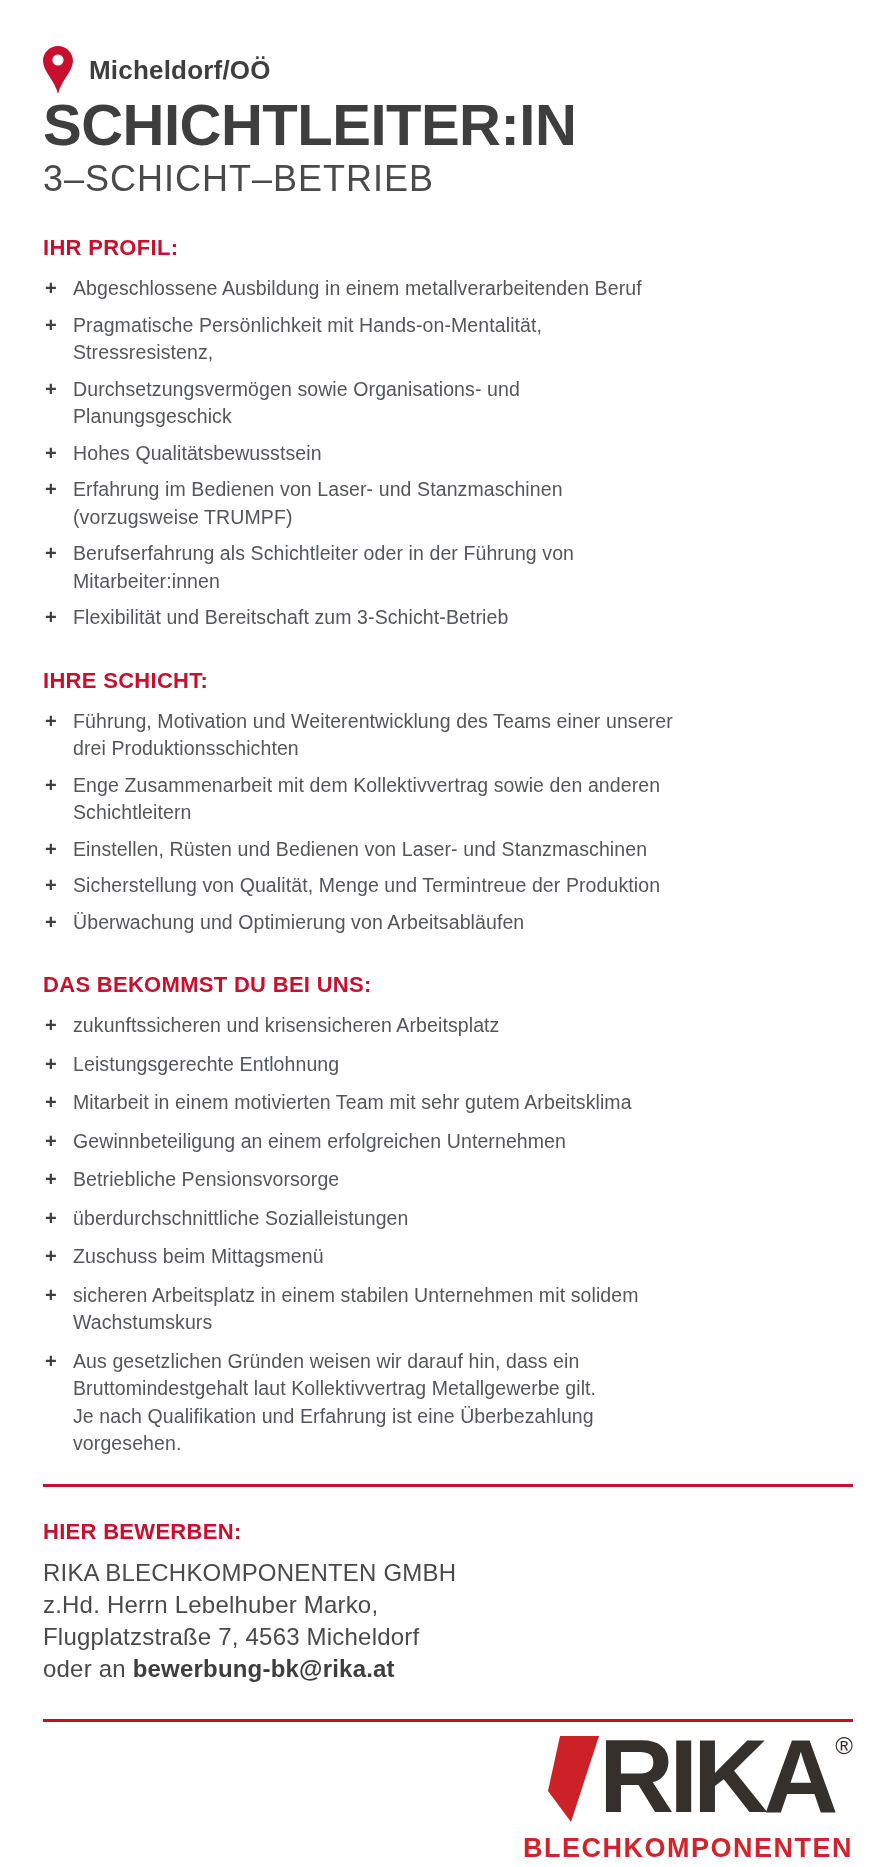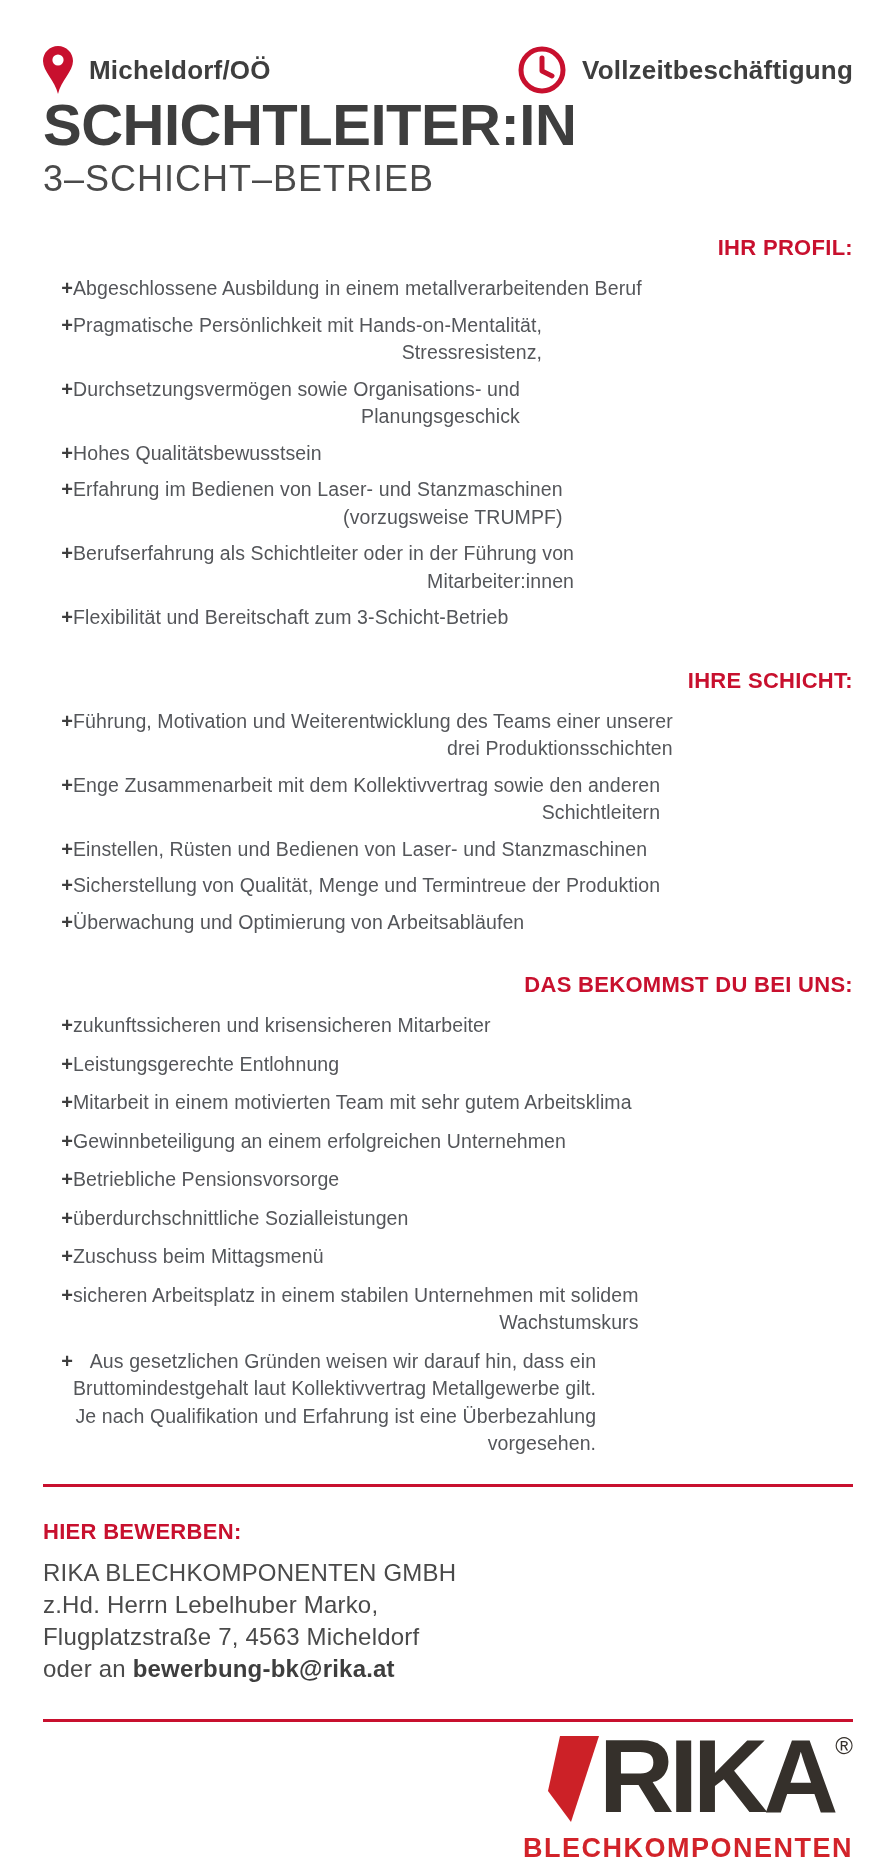--- a/index.html
+++ b/index.html
@@ -55,21 +55,21 @@
     line-height:1.0;
   }
 
   
   .section-heading{
     font-size:22px;
     font-weight:800;
     color:var(--accent-red);
     letter-spacing:0.3px;
   }
-  .sec{margin-top:36px;text-align:right;}
+  .sec{margin-top:36px;}
   .sec-profil{margin-top:38px;}
   .bullets{margin-top:14px;}
   .bullet{
     display:flex;
     align-items:flex-start;
     margin-bottom:9px;
   }
   .bullets-benefits .bullet{margin-bottom:11px;}
   .plus{
     flex:0 0 30px;
@@ -152,27 +152,20 @@
 <div class="page">
 
   <div class="meta-row">
     <div class="meta-item">
       <svg class="pin-svg" viewBox="0 0 30 48" aria-hidden="true">
         <path d="M15 0C6.7 0 0 6.7 0 15c0 10.4 12.2 20.0 15 33 2.8-13 15-22.6 15-33C30 6.7 23.3 0 15 0z" fill="#C8102E"></path>
         <circle cx="15" cy="14" r="5.6" fill="#ffffff"></circle>
       </svg>
       <span class="meta-label">Micheldorf/OÖ</span>
     </div>
-    <div class="meta-item">
-      <svg class="clock-svg" viewBox="0 0 48 48" aria-hidden="true">
-        <circle cx="24" cy="24" r="21" fill="none" stroke="#C8102E" stroke-width="5"></circle>
-        <path d="M24 12 L24 25 L34 30" fill="none" stroke="#C8102E" stroke-width="5" stroke-linecap="round" stroke-linejoin="round"></path>
-      </svg>
-      <span class="meta-label">Vollzeitbeschäftigung</span>
-    </div>
   </div>
 
   <h1 class="title">SCHICHTLEITER:IN</h1>
   <h2 class="subtitle">3–SCHICHT–BETRIEB</h2>
 
   <div class="sec sec-profil">
     <div class="section-heading">IHR PROFIL:</div>
     <div class="bullets">
 
         <div class="bullet">
@@ -248,21 +241,21 @@
         </div>
       </div>
   </div>
 
   <div class="sec">
     <div class="section-heading">DAS BEKOMMST DU BEI UNS:</div>
     <div class="bullets bullets-benefits">
 
         <div class="bullet">
           <span class="plus">+</span>
-          <span class="bullet-text">zukunftssicheren und krisensicheren Mitarbeiter</span>
+          <span class="bullet-text">zukunftssicheren und krisensicheren Arbeitsplatz</span>
         </div>
 
         <div class="bullet">
           <span class="plus">+</span>
           <span class="bullet-text">Leistungsgerechte Entlohnung</span>
         </div>
 
         <div class="bullet">
           <span class="plus">+</span>
           <span class="bullet-text">Mitarbeit in einem motivierten Team mit sehr gutem Arbeitsklima</span>

